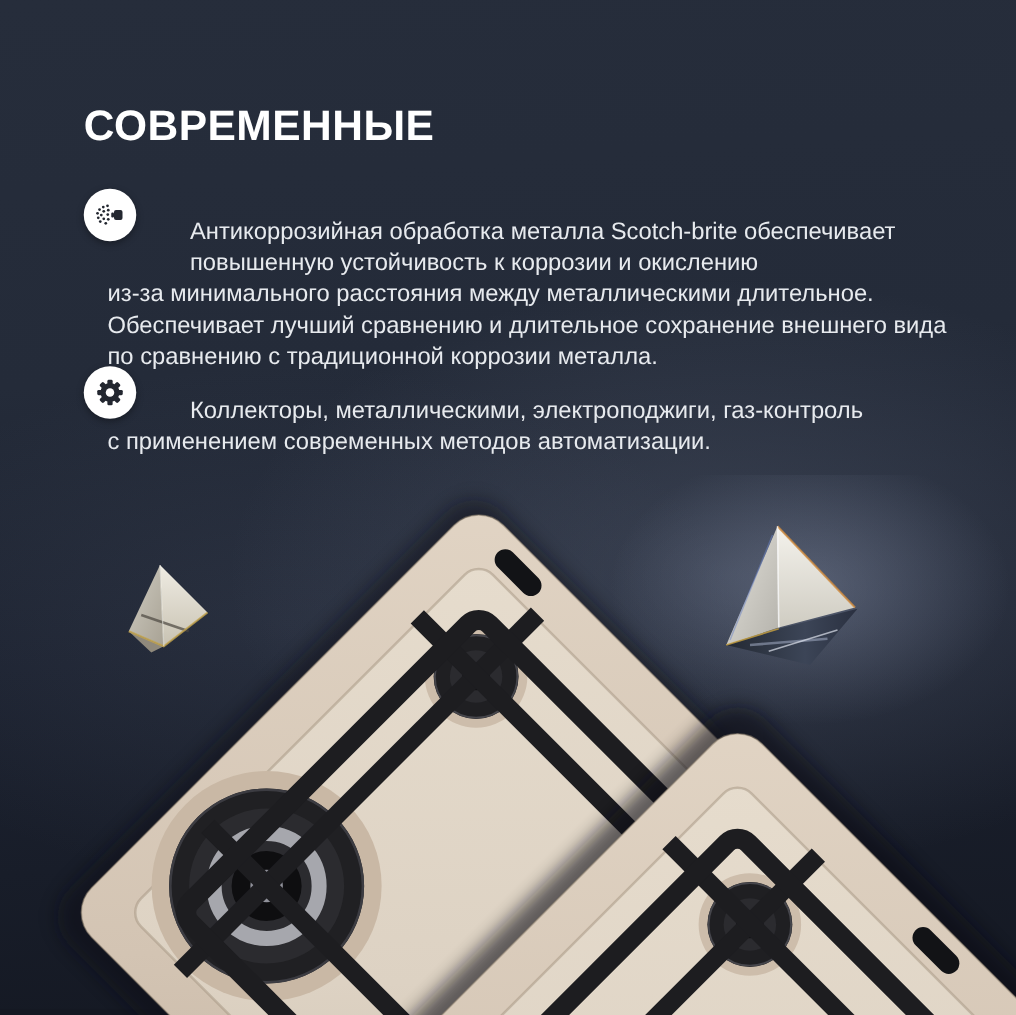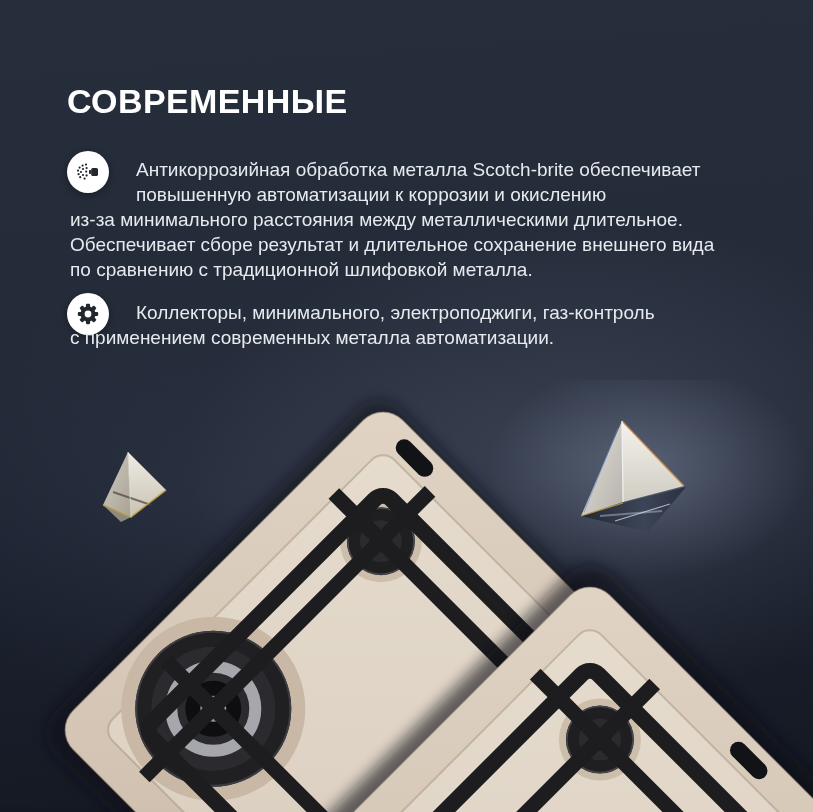--- a/index.html
+++ b/index.html
@@ -21,21 +21,21 @@
   }
   .title span{display:block;}
   .icon-circle{
     position:absolute;width:42px;height:42px;border-radius:50%;
     background:#ffffff;display:flex;align-items:center;justify-content:center;
     box-shadow:0 2px 6px rgba(0,0,0,.35);
   }
   .ic1{left:67px;top:151px;}
   .ic2{left:67px;top:293px;}
   .lines{
-    position:absolute;left:68px;width:700px;margin:2px;
+    position:absolute;left:68px;width:700px;margin:18px;
     color:#e7eaee;font-size:19px;line-height:25px;font-weight:400;
   }
   .p1{top:155px;}
   .p2{top:298px;}
   .ln{display:block;white-space:nowrap;}
   .ind{padding-left:66px;}
   .scene{position:absolute;left:0;top:380px;width:813px;height:432px;}
 </style>
 </head>
 <body>
@@ -62,24 +62,24 @@
         <circle cx="2.6" cy="14.2" r="1.1"></circle>
           <circle cx="7" cy="15" r="1.1"></circle>
         <circle cx="10.6" cy="15.4" r="1.1"></circle>
           <circle cx="4.2" cy="17.2" r="1.1"></circle>
         <circle cx="8.6" cy="18.6" r="1.1"></circle>
       </g>
     </svg>
   </span>
   <p class="lines p1">
     <span class="ln ind">Антикоррозийная обработка металла Scotch-brite обеспечивает</span>
-    <span class="ln ind">повышенную автоматизации к коррозии и окислению</span>
+    <span class="ln ind">повышенную устойчивость к коррозии и окислению</span>
     <span class="ln">из-за минимального расстояния между металлическими длительное.</span>
-    <span class="ln">Обеспечивает сборе результат и длительное сохранение внешнего вида</span>
-    <span class="ln">по сравнению с традиционной шлифовкой металла.</span>
+    <span class="ln">Обеспечивает лучший сравнению и длительное сохранение внешнего вида</span>
+    <span class="ln">по сравнению с традиционной коррозии металла.</span>
   </p>
 
   <span class="icon-circle ic2">
     <svg width="24" height="24" viewBox="0 0 24 24">
       <g fill="#232730">
         <circle cx="12" cy="12" r="7.6"></circle>
         <g>
           <rect x="9.9" y="1.8" width="4.2" height="4.2" rx="1.1"></rect>
           <rect x="9.9" y="1.8" width="4.2" height="4.2" rx="1.1" transform="rotate(45 12 12)"></rect>
           <rect x="9.9" y="1.8" width="4.2" height="4.2" rx="1.1" transform="rotate(90 12 12)"></rect>
@@ -87,22 +87,22 @@
           <rect x="9.9" y="1.8" width="4.2" height="4.2" rx="1.1" transform="rotate(180 12 12)"></rect>
           <rect x="9.9" y="1.8" width="4.2" height="4.2" rx="1.1" transform="rotate(225 12 12)"></rect>
           <rect x="9.9" y="1.8" width="4.2" height="4.2" rx="1.1" transform="rotate(270 12 12)"></rect>
           <rect x="9.9" y="1.8" width="4.2" height="4.2" rx="1.1" transform="rotate(315 12 12)"></rect>
         </g>
         <circle cx="12" cy="12" r="3.4" fill="#ffffff"></circle>
       </g>
     </svg>
   </span>
   <p class="lines p2">
-    <span class="ln ind">Коллекторы, минимального, электроподжиги, газ-контроль</span>
-    <span class="ln">с применением современных металла автоматизации.</span>
+    <span class="ln ind">Коллекторы, металлическими, электроподжиги, газ-контроль</span>
+    <span class="ln">с применением современных методов автоматизации.</span>
   </p>
 
   <svg class="scene" viewBox="0 380 813 432">
     <defs>
       <linearGradient id="gPanel" x1="0" y1="0" x2="1" y2="1">
         <stop offset="0" stop-color="#e1d4c4"></stop>
           <stop offset="0.55" stop-color="#d3c4b3"></stop>
           <stop offset="1" stop-color="#bfaf9d"></stop>
       </linearGradient>
       <linearGradient id="gInner" x1="0" y1="0" x2="1" y2="1">

